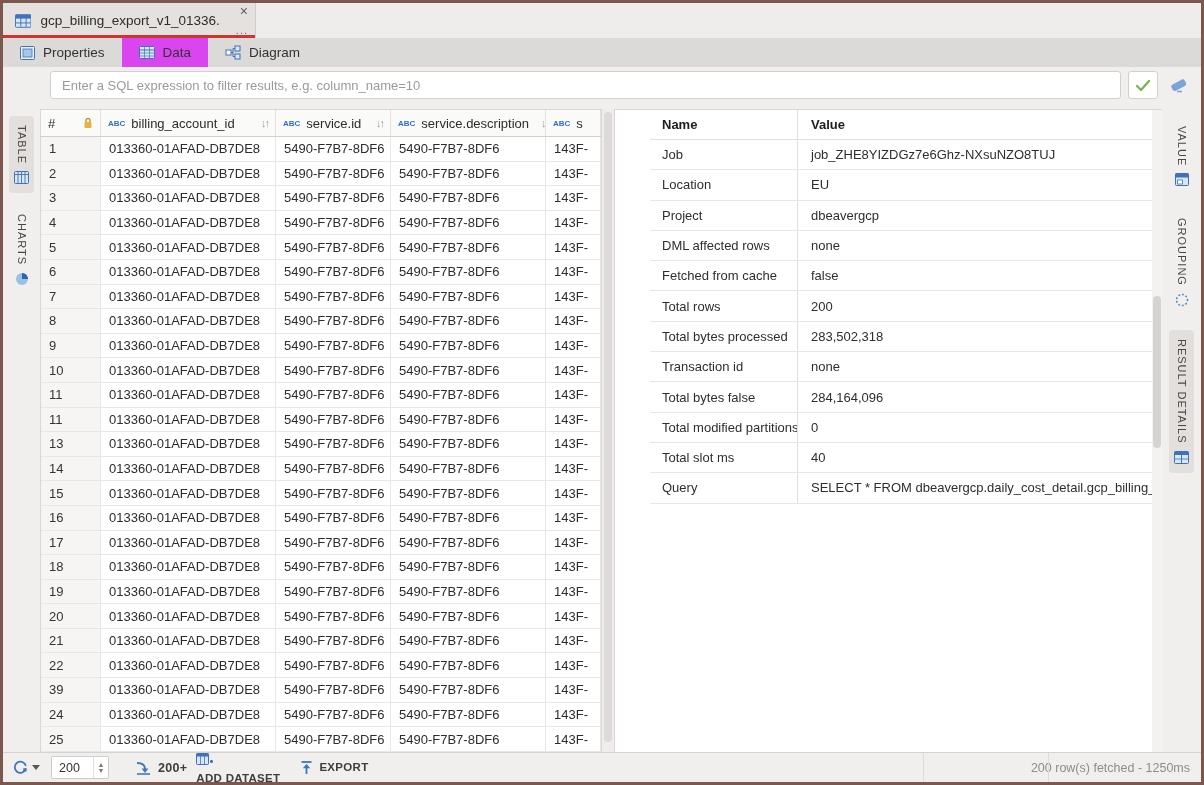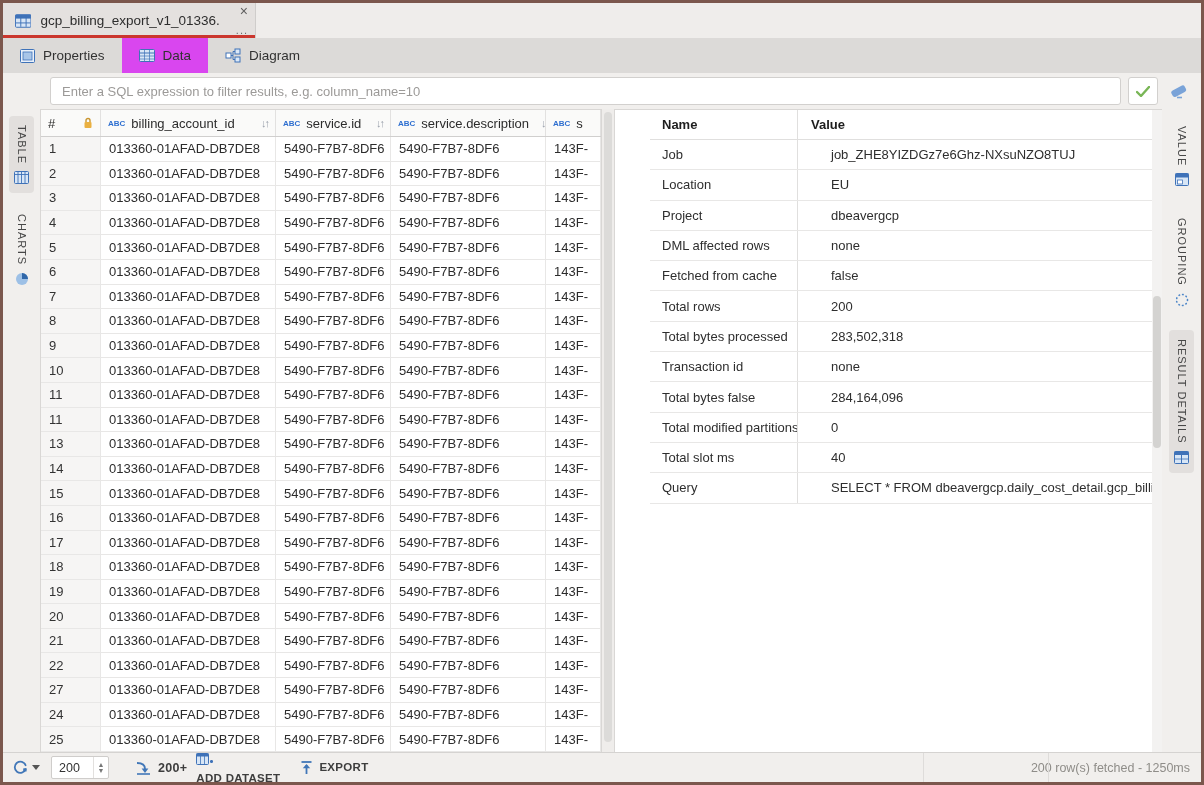--- a/index.html
+++ b/index.html
@@ -7,21 +7,21 @@
 
   
   .tabbar{position:relative;height:35px;background:#efedeb;}
   .editor-tab{position:absolute;left:0;top:0;width:253px;height:35px;background:#e4e1df;border-right:1px solid #cfcdcb;box-sizing:border-box;display:flex;align-items:center;padding:0 34px 0 12px;cursor:default;}
   .editor-tab::after{content:"";position:absolute;left:0;right:0;bottom:0;height:3px;background:#cb372e;}
   .editor-tab .title{font-size:13.5px;color:#2d2d2d;white-space:nowrap;overflow:hidden;margin-left:9px;}
   .tab-close{position:absolute;right:7px;top:1px;font-size:14px;color:#5f5f5f;line-height:14px;cursor:pointer;}
   .tab-overflow{position:absolute;right:7px;bottom:4px;font-size:11px;color:#6f6f6f;line-height:8px;letter-spacing:1px;}
 
   
-  .subtabbar{height:35px;background:#dcdad8;display:flex;align-items:stretch;}
+  .subtabbar{height:29px;background:#dcdad8;display:flex;align-items:stretch;}
   .subtab{display:flex;align-items:center;gap:8px;padding:0 17px;font-size:13.5px;color:#323232;cursor:default;}
   .subtab.selected{background:#d946ef;}
 
   
   .filterbar{height:36px;display:flex;align-items:center;box-sizing:border-box;padding:2px 10px 2px 47px;gap:7px;}
   .filter-input{flex:1;height:28px;box-sizing:border-box;border:1px solid #d2d0ce;border-radius:3px;background:#fff;padding:0 11px;font-size:13px;color:#333;font-family:"Liberation Sans",sans-serif;outline:none;}
   .filter-input::placeholder{color:#9c9a98;}
   .apply-btn{width:30px;height:28px;box-sizing:border-box;border:1px solid #d2d0ce;border-radius:3px;background:#fff;display:flex;align-items:center;justify-content:center;cursor:pointer;}
   .eraser-btn{width:26px;height:26px;display:flex;align-items:center;justify-content:center;cursor:pointer;}
 
@@ -48,21 +48,21 @@
   .rowhead{background:#f6f5f4;color:#333;}
 
   .gscroll{width:12px;background:#efedeb;position:relative;}
   .gscroll .thumb{position:absolute;left:2px;right:2px;top:3px;bottom:10px;border-radius:5px;background:#dcdbd9;cursor:grab;}
 
   
   .details{width:548px;background:#fff;border-left:1px solid #d9d7d5;border-top:1px solid #d9d7d5;box-sizing:border-box;position:relative;font-size:13px;color:#2e2e2e;overflow:hidden;padding-left:35px;}
   .dhead{display:flex;height:29px;border-bottom:1px solid #e0dfde;font-weight:bold;color:#1e1e1e;}
   .dname{width:148px;box-sizing:border-box;padding:0 12px;border-right:1px solid #e0dfde;display:flex;align-items:center;overflow:hidden;white-space:nowrap;flex-shrink:0;}
   .dval{flex:1;min-width:0;box-sizing:border-box;padding:0 13px;display:flex;align-items:center;overflow:hidden;white-space:nowrap;}
-  .drow{display:flex;height:29.3px;border-bottom:1px solid #e8e7e6;gap:20px;}
+  .drow{display:flex;height:29.3px;border-bottom:1px solid #e8e7e6;}
   .dscroll-track{position:absolute;top:0;bottom:0;right:0;width:10px;background:#f3f2f1;}
   .dscroll-thumb{position:absolute;right:1px;top:186px;height:152px;width:8px;border-radius:4px;background:#d4d3d1;cursor:grab;}
 
   
   .statusbar{position:absolute;left:0;right:0;bottom:0;height:30px;background:#f1efed;border-top:1px solid #d5d3d1;display:flex;align-items:center;box-sizing:border-box;padding:0 9px;}
   .refresh-group{display:flex;align-items:center;gap:3px;cursor:pointer;}
   .count-box{display:flex;align-items:stretch;margin-left:11px;width:58px;height:23px;box-sizing:border-box;border:1px solid #cfcdcb;border-radius:2px;background:#fff;}
   .count-box input{border:none;outline:none;width:34px;padding:0 0 0 7px;font-size:12.5px;color:#333;font-family:"Liberation Sans",sans-serif;background:transparent;}
   .spinner{display:flex;flex-direction:column;justify-content:center;align-items:center;flex:1;border-left:1px solid #e2e0de;font-size:7px;line-height:6px;color:#777;cursor:pointer;}
   .sbtn{display:flex;align-items:flex-start;gap:6px;cursor:pointer;color:#3d3d3d;}
@@ -343,21 +343,21 @@
             <div class="gc c4">143F-</div>
           </div>
           <div class="grow">
             <div class="gc c0 rowhead">22</div>
             <div class="gc c1">013360-01AFAD-DB7DE8</div>
             <div class="gc c2">5490-F7B7-8DF6</div>
             <div class="gc c3">5490-F7B7-8DF6</div>
             <div class="gc c4">143F-</div>
           </div>
           <div class="grow">
-            <div class="gc c0 rowhead">27</div>
+            <div class="gc c0 rowhead">39</div>
             <div class="gc c1">013360-01AFAD-DB7DE8</div>
             <div class="gc c2">5490-F7B7-8DF6</div>
             <div class="gc c3">5490-F7B7-8DF6</div>
             <div class="gc c4">143F-</div>
           </div>
           <div class="grow">
             <div class="gc c0 rowhead">24</div>
             <div class="gc c1">013360-01AFAD-DB7DE8</div>
             <div class="gc c2">5490-F7B7-8DF6</div>
             <div class="gc c3">5490-F7B7-8DF6</div>

